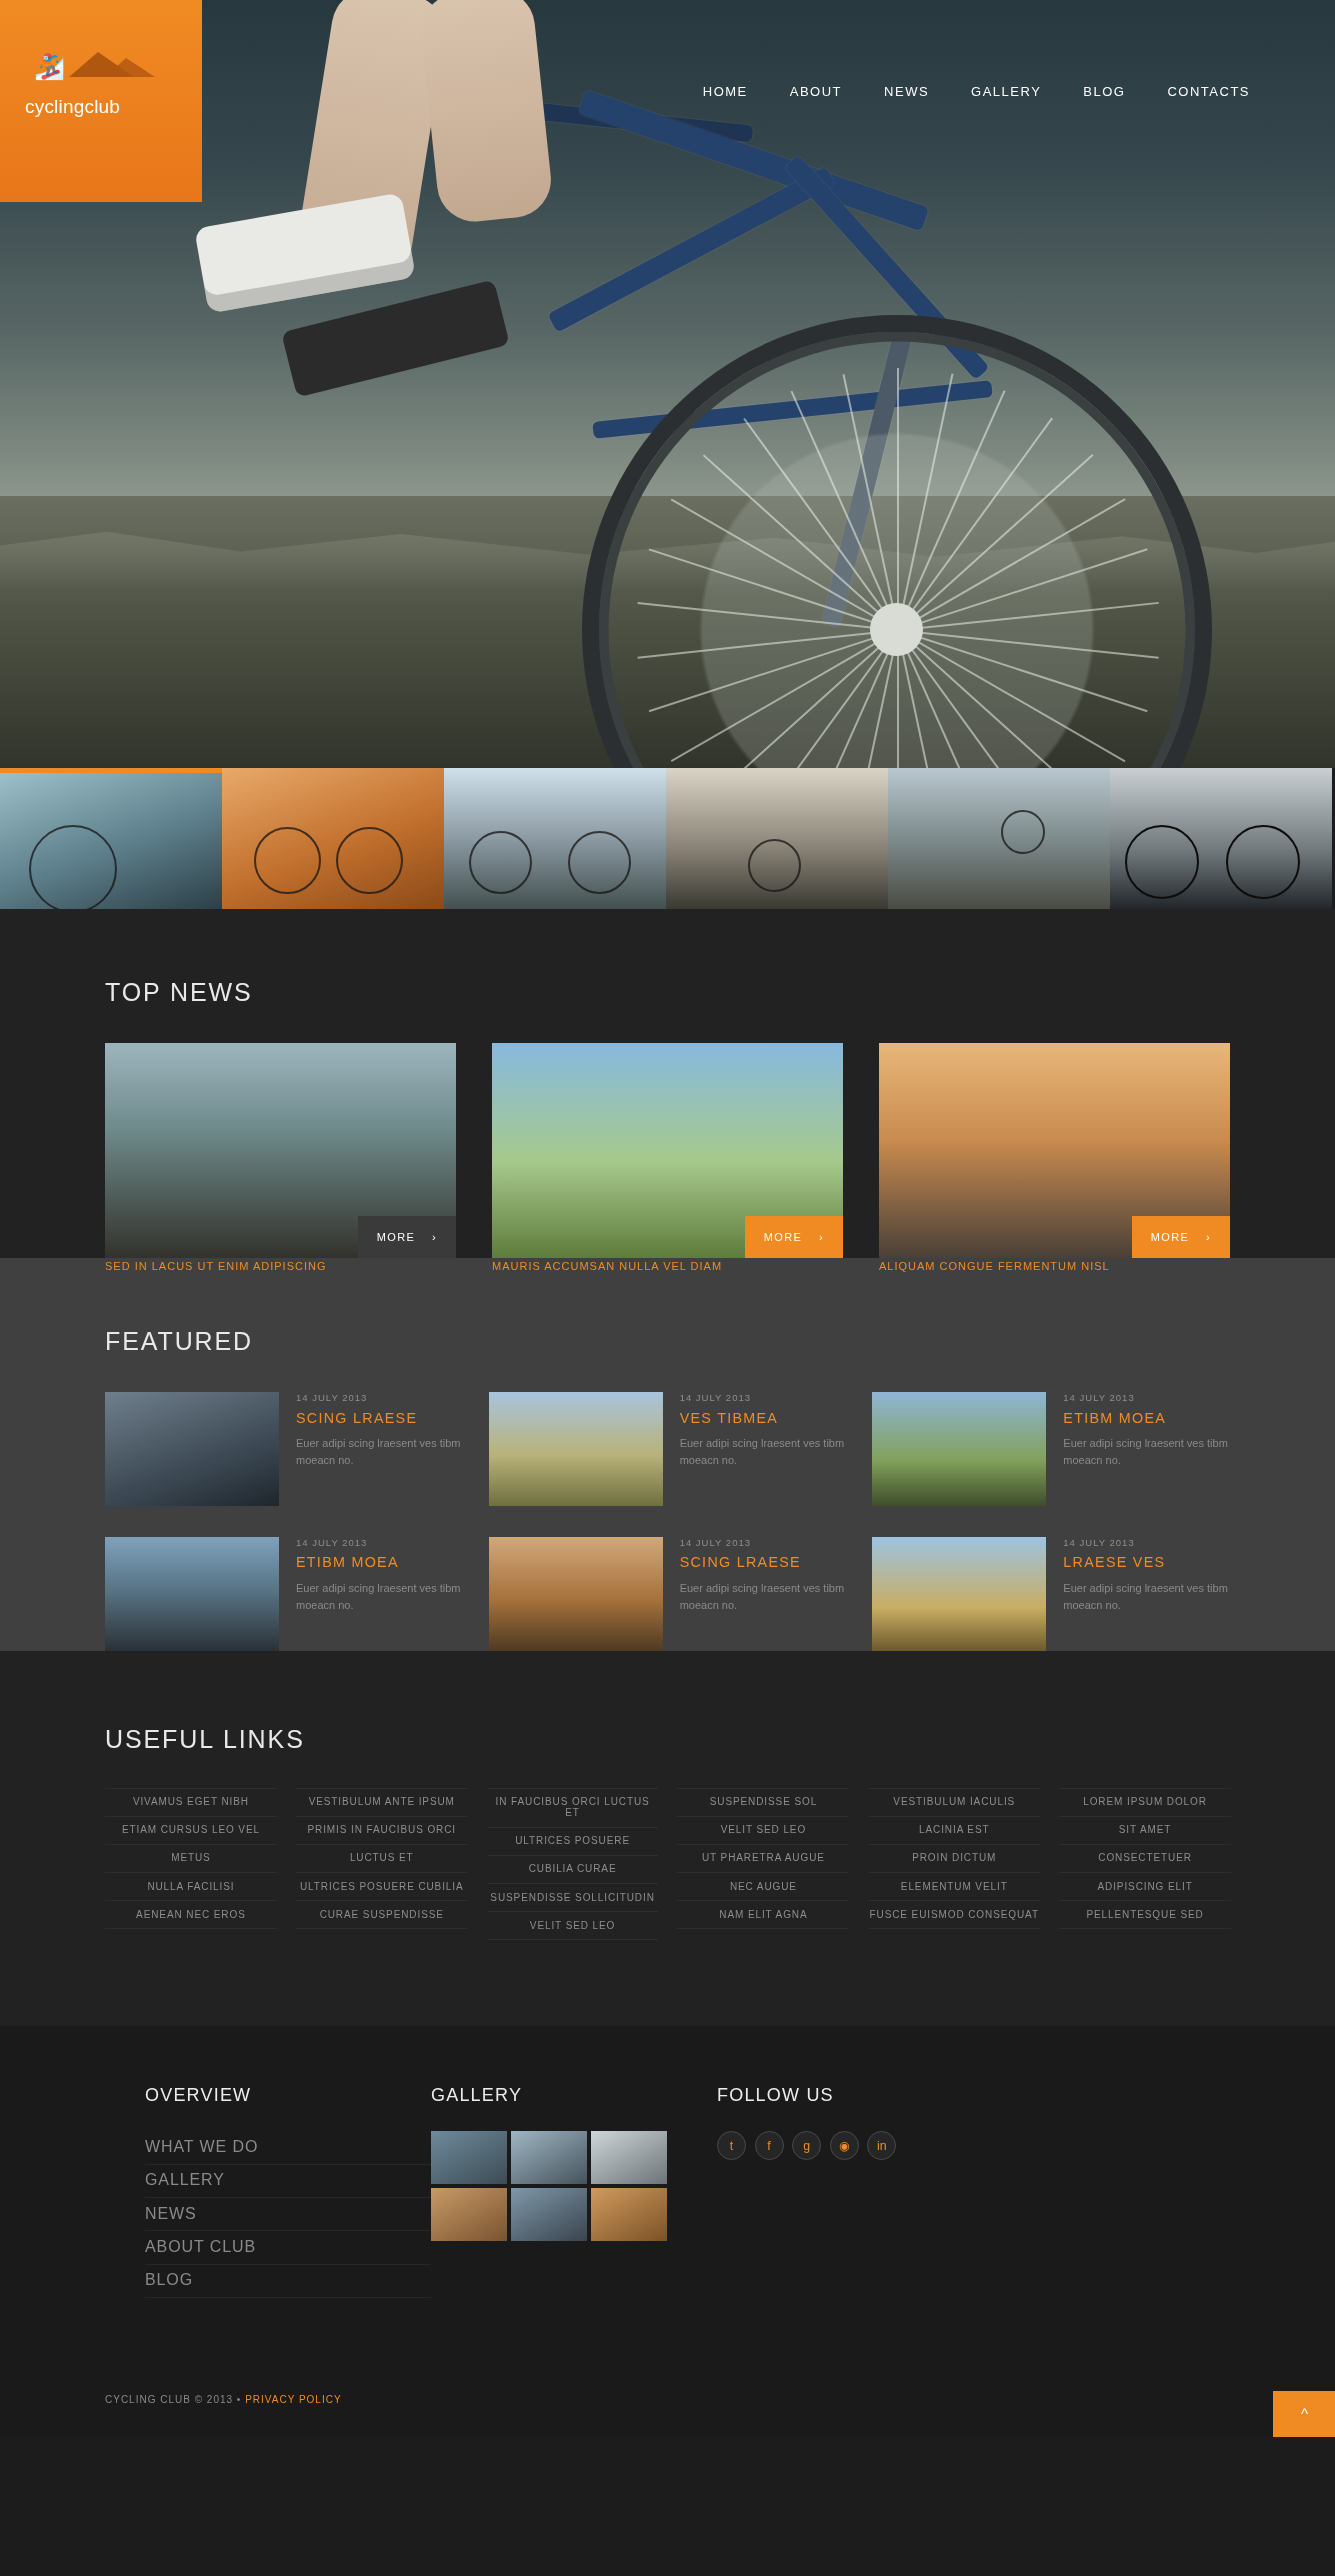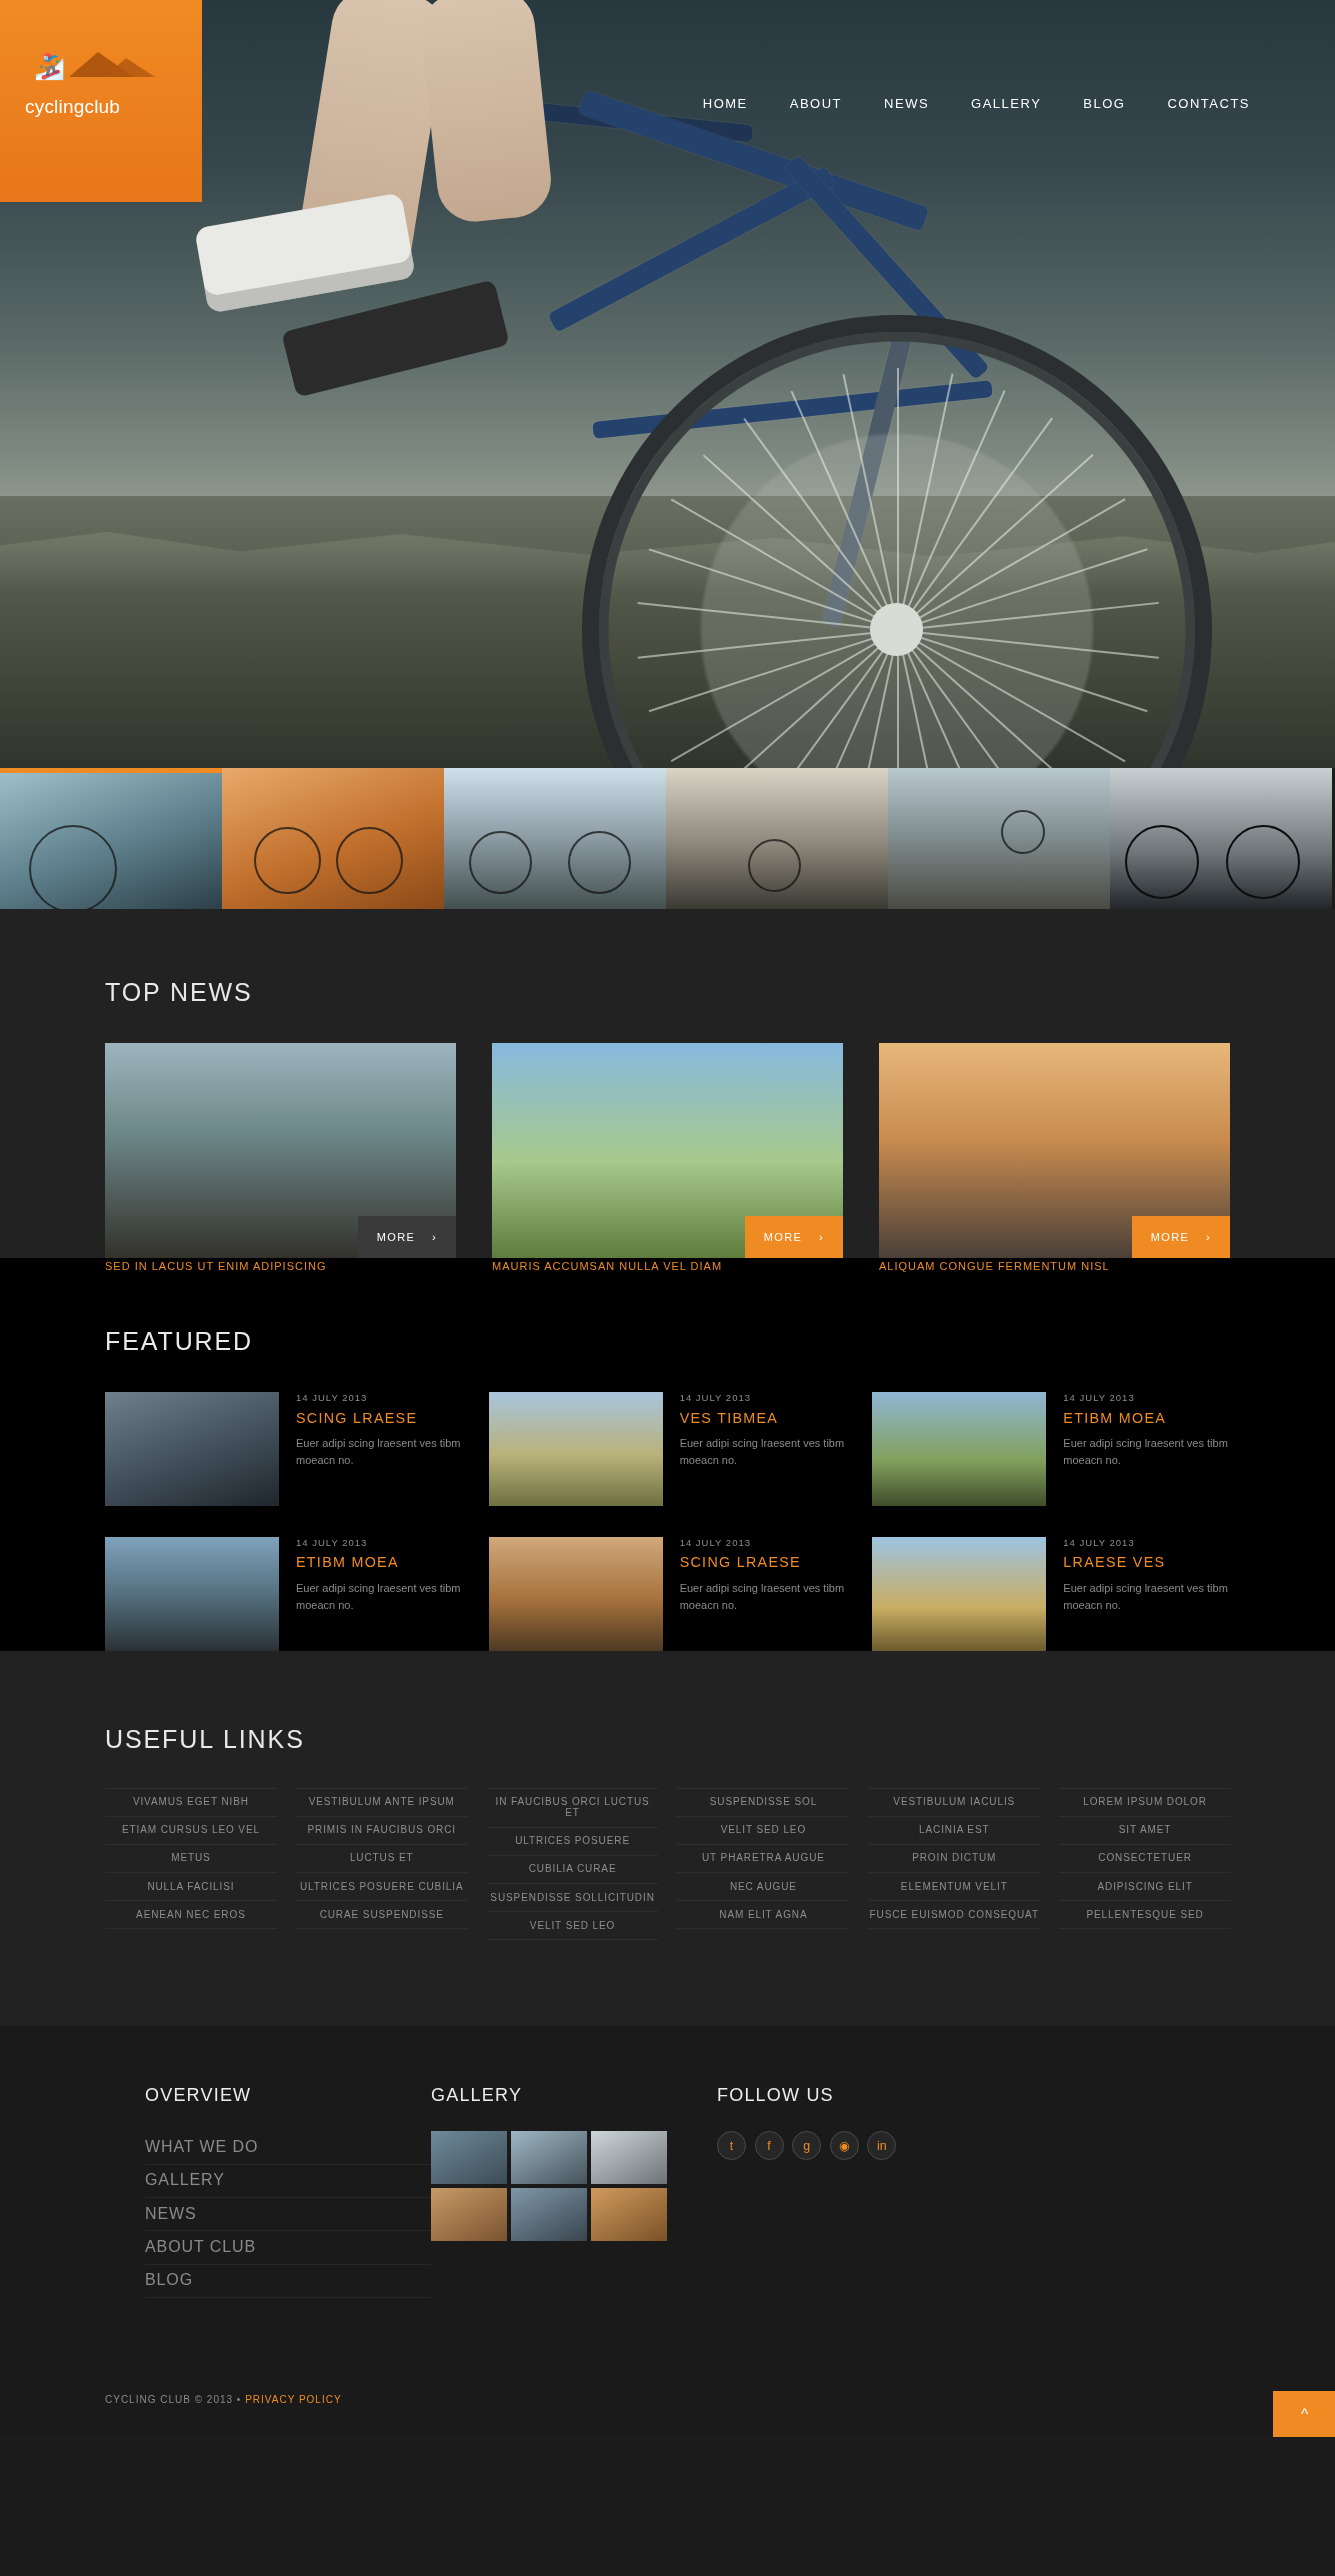--- a/index.html
+++ b/index.html
@@ -98,21 +98,21 @@
     border-bottom: 19px solid #b0560f; opacity: .8;
   }
   .rider-glyph {
     position: absolute; left: 9.5px; top: 3.8px; font-size: 25px; color: #fff; line-height: 1;
   }
   .logo-text { font-size: 19px; color: #fff; letter-spacing: 0.2px; margin-top: 3.8px; }
   .logo-text b { font-weight: normal; }
   .logo-text span { font-weight: normal; margin-top: 43px; }
 
   .nav {
-    position: absolute; right: 86px; top: 96px; z-index: 6;
+    position: absolute; right: 86px; top: 84px; z-index: 6;
     display: flex; gap: 42px; padding-left: 28px;
   }
   .nav a {
     color: #ffffff; font-size: 13px; letter-spacing: 1.5px;
     text-decoration: none; text-transform: uppercase;
   }
   .nav a.active { color: #ffffff; }
 
   
   .thumbs { position: relative; width: 1336px; height: 141px; display: flex; }
@@ -155,21 +155,21 @@
   .more-btn {
     position: absolute; right: 0; bottom: 0; height: 42px; width: 98px;
     background: #f08b23; color: #fff; font-size: 11px; letter-spacing: 1.3px;
     display: flex; align-items: center; justify-content: center; gap: 17px;
     text-transform: uppercase; cursor: pointer;
   }
   .more-btn.grey { background: #3a3a3a; }
   .more-btn .chev { font-size: 11.4px; }
 
   
-  .featured { padding: 69px 0 0 0; background: #000000; }
+  .featured { padding: 69px 0 0 0; background: #404040; }
   .feat-grid {
     display: grid; grid-template-columns: repeat(3, 1fr); gap: 30.5px 25px; margin-top: 36px;
   }
   .feat-item { display: flex; gap: 17px; }
   .feat-img { width: 174px; height: 114px; flex: none; }
   .fi1 { background: linear-gradient(160deg,#6f7f8c,#3d4a55 60%,#1f262c); }
   .fi2 { background: linear-gradient(180deg,#a8c4dd,#b9b27a 55%,#6e7040); }
   .fi3 { background: linear-gradient(180deg,#8fb6d4,#82a05c 60%,#3f4d2b); }
   .fi4 { background: linear-gradient(180deg,#7fa2bc,#55707f 50%,#2a3136); }
   .fi5 { background: linear-gradient(180deg,#d0a87b,#a6713c 55%,#4e3a23); }

